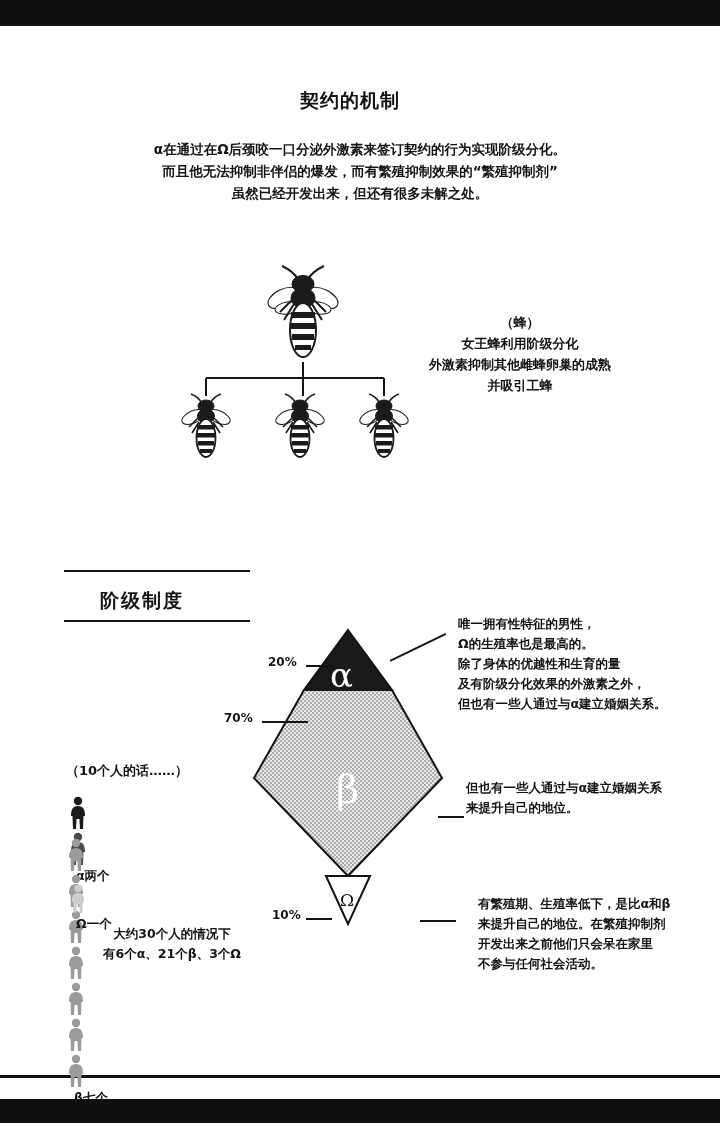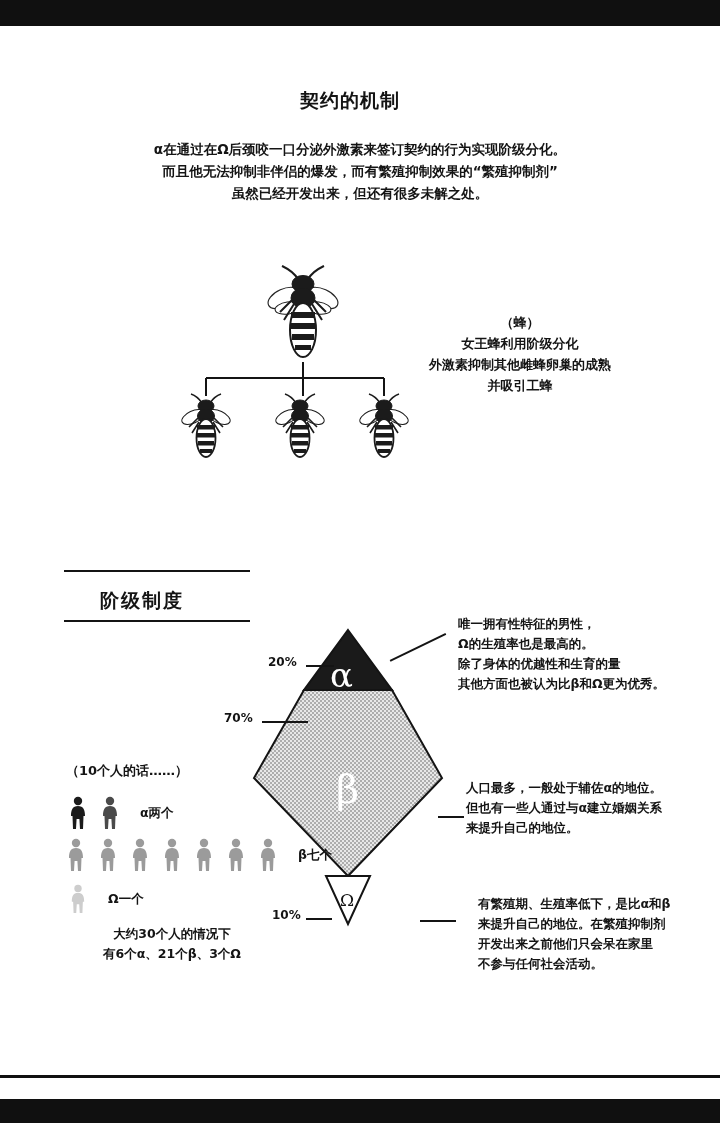--- a/index.html
+++ b/index.html
@@ -157,21 +157,22 @@
     left: 66px;
     top: 762px;
     font-size: 13px;
     font-weight: bold;
     white-space: nowrap;
   }
   .people-row {
     position: absolute;
     display: flex;
     align-items: flex-start;
-    gap: 16px;
+    gap: 2px;
+    flex-direction: column;
   }
   .row-alpha { left: 70px; top: 796px; }
   .row-beta  { left: 68px; top: 838px; }
   .row-omega { left: 70px; top: 884px; }
   .row-label {
     font-size: 12.5px;
     font-weight: bold;
     margin-left: 6px;
     white-space: nowrap;
     align-self: center;
@@ -335,26 +336,26 @@
 
   <div class="greek greek-a">α</div>
   <div class="greek greek-b">β</div>
   <div class="greek greek-o">Ω</div>
 
   <div class="pointer-line" style="left:390px;top:660px;width:62px;height:1.5px;transform:rotate(-26deg);transform-origin:left center"></div>
   <div class="note note-alpha">
     <div>唯一拥有性特征的男性，</div>
     <div>Ω的生殖率也是最高的。</div>
     <div>除了身体的优越性和生育的量</div>
-    <div>其他方面也被认为比β和Ω更为优秀。</div>
+    <div>及有阶级分化效果的外激素之外，</div>
+    <div>但也有一些人通过与α建立婚姻关系。</div>
   </div>
 
   <div class="pointer-line" style="left:438px;top:816px;width:26px;height:1.5px"></div>
   <div class="note note-beta">
-    <div>人口最多，一般处于辅佐α的地位。</div>
     <div>但也有一些人通过与α建立婚姻关系</div>
     <div>来提升自己的地位。</div>
   </div>
 
   <div class="pointer-line" style="left:420px;top:920px;width:36px;height:1.5px"></div>
   <div class="note note-omega">
     <div>有繁殖期、生殖率低下，是比α和β</div>
     <div>来提升自己的地位。在繁殖抑制剂</div>
     <div>开发出来之前他们只会呆在家里</div>
     <div>不参与任何社会活动。</div>

